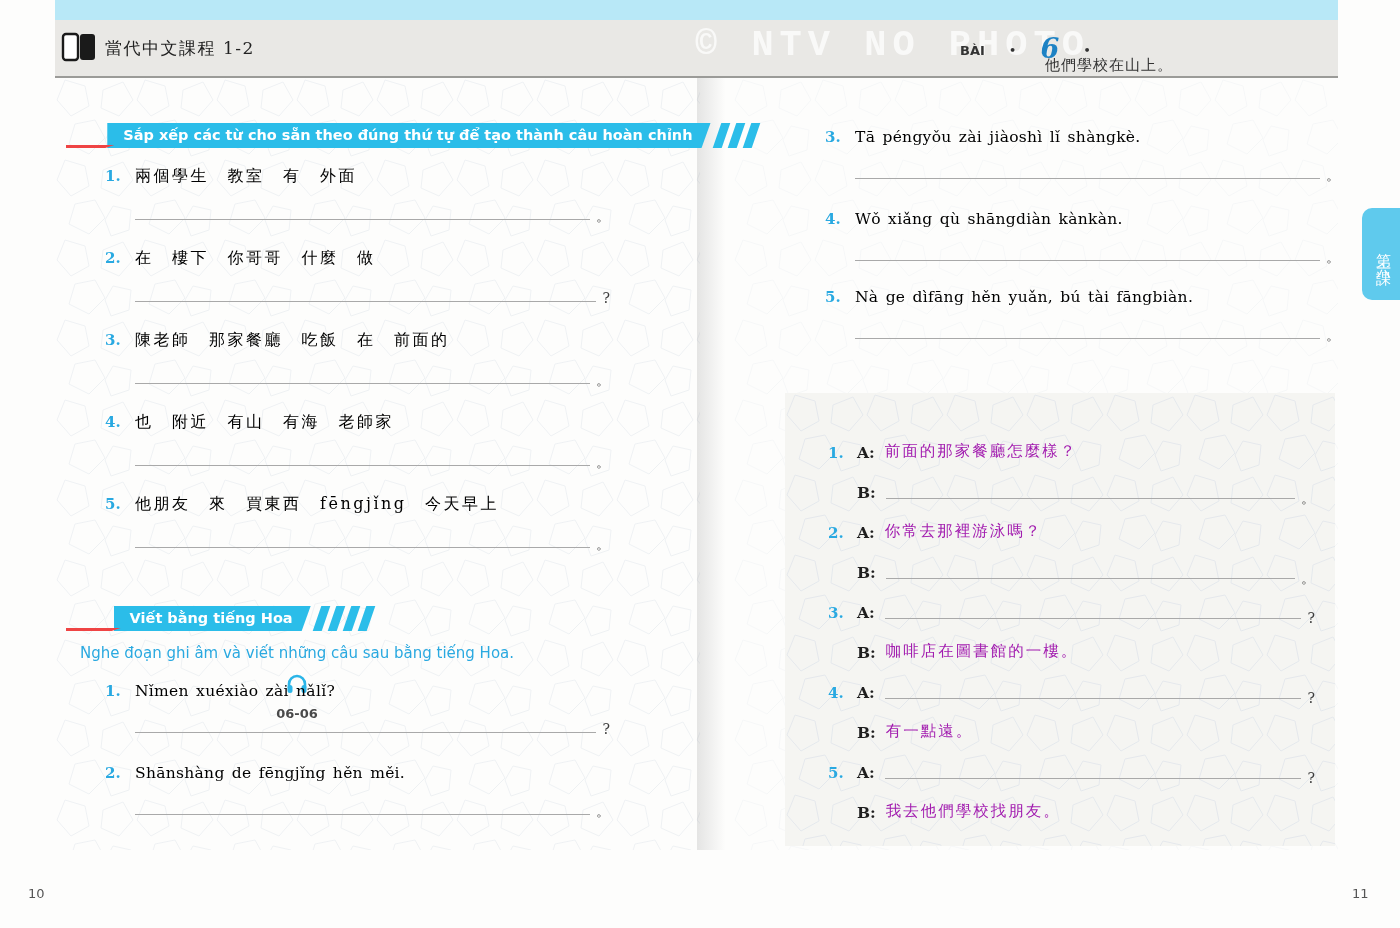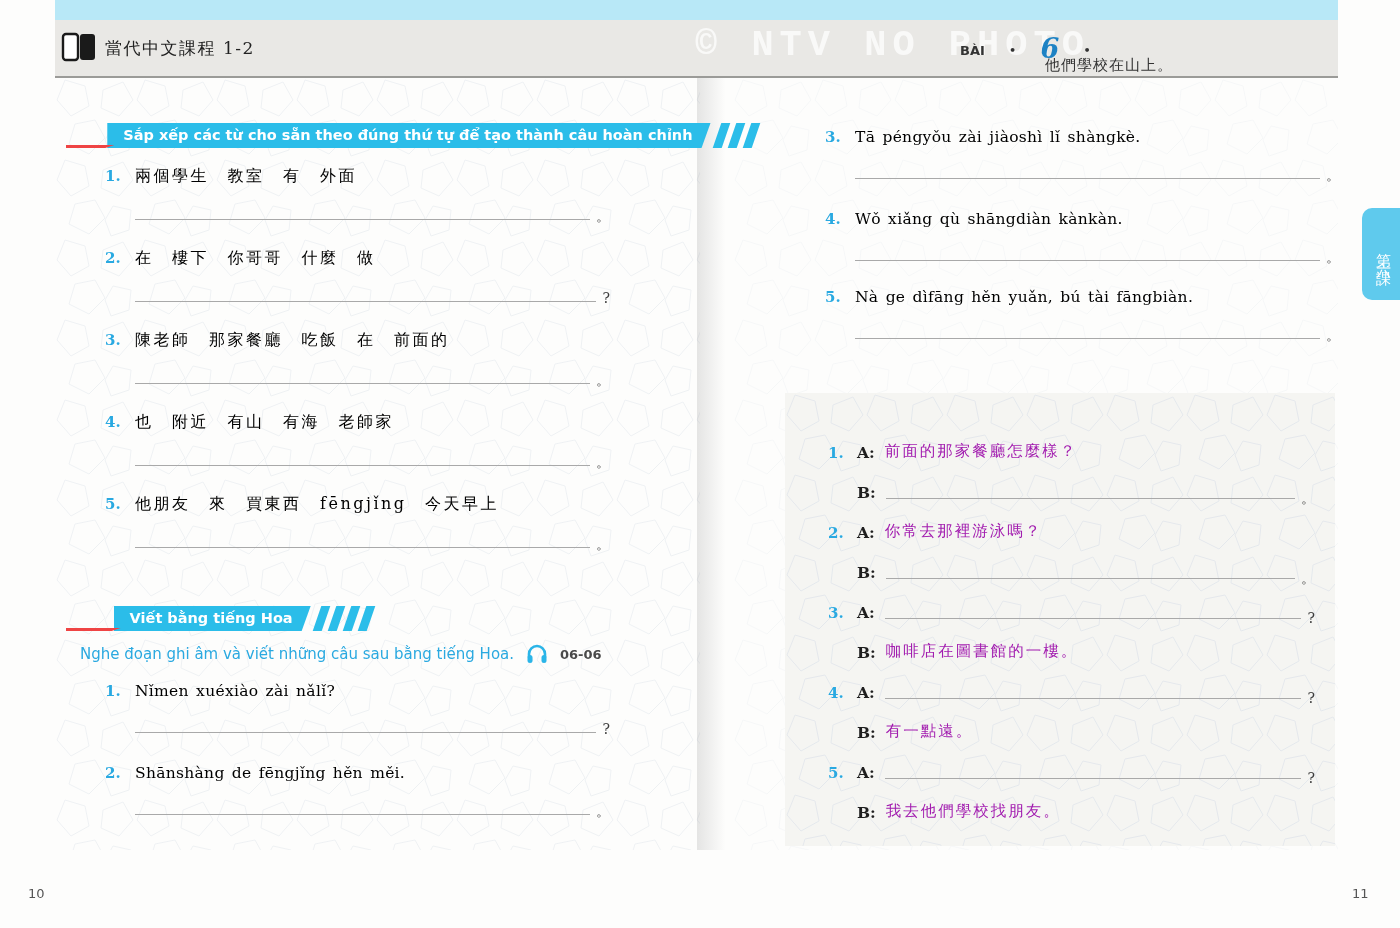--- a/index.html
+++ b/index.html
@@ -36,21 +36,21 @@
   .q{position:absolute;width:505px;z-index:1;}
   .q.rp{width:515px;}
   .qh{display:flex;align-items:baseline;}
   .qnum{color:#29a9e1;font-weight:bold;font-size:15px;width:30px;flex:0 0 30px;}
   .qtext{font-size:16px;color:#000000;letter-spacing:2.5px;white-space:pre;}
   .pinyin{letter-spacing:0.3px;word-spacing:2px;font-size:15.5px;}
   .ql{display:flex;align-items:flex-end;margin:18px 0 0 30px;}
   .line{flex:1;height:14px;border-bottom:1px solid #a9a9a9;}
   .punct{margin-left:6px;font-size:14px;color:#3c3c3c;line-height:14px;transform:translateY(3px);}
   
-  .instr{position:absolute;left:80px;top:644px;display:flex;align-items:center;gap:12px;z-index:1;}
+  .instr{position:absolute;left:80px;top:644px;display:flex;align-items:center;gap:12px;z-index:1;flex-direction:column;}
   .instr-text{font-family:"DejaVu Sans",sans-serif;font-size:15px;color:#2aa9e0;}
   .track{font-family:"DejaVu Sans",sans-serif;font-weight:bold;font-size:13px;color:#4a4a4a;}
   
   .panel{position:absolute;left:785px;top:393px;width:550px;height:453px;background:#f5f5f2;}
   .dlg{position:absolute;left:43px;right:20px;height:24px;display:flex;align-items:flex-end;z-index:1;}
   .dlg-b{left:72px;}
   .dnum{color:#29a9e1;font-weight:bold;font-size:15px;width:29px;flex:0 0 29px;}
   .dlabel{font-weight:bold;font-size:15.5px;color:#1f1f1f;margin-right:10px;}
   .dtext{font-size:15.5px;color:#a21caf;letter-spacing:2px;white-space:pre;}
   .dlg .line{margin-bottom:3px;}

